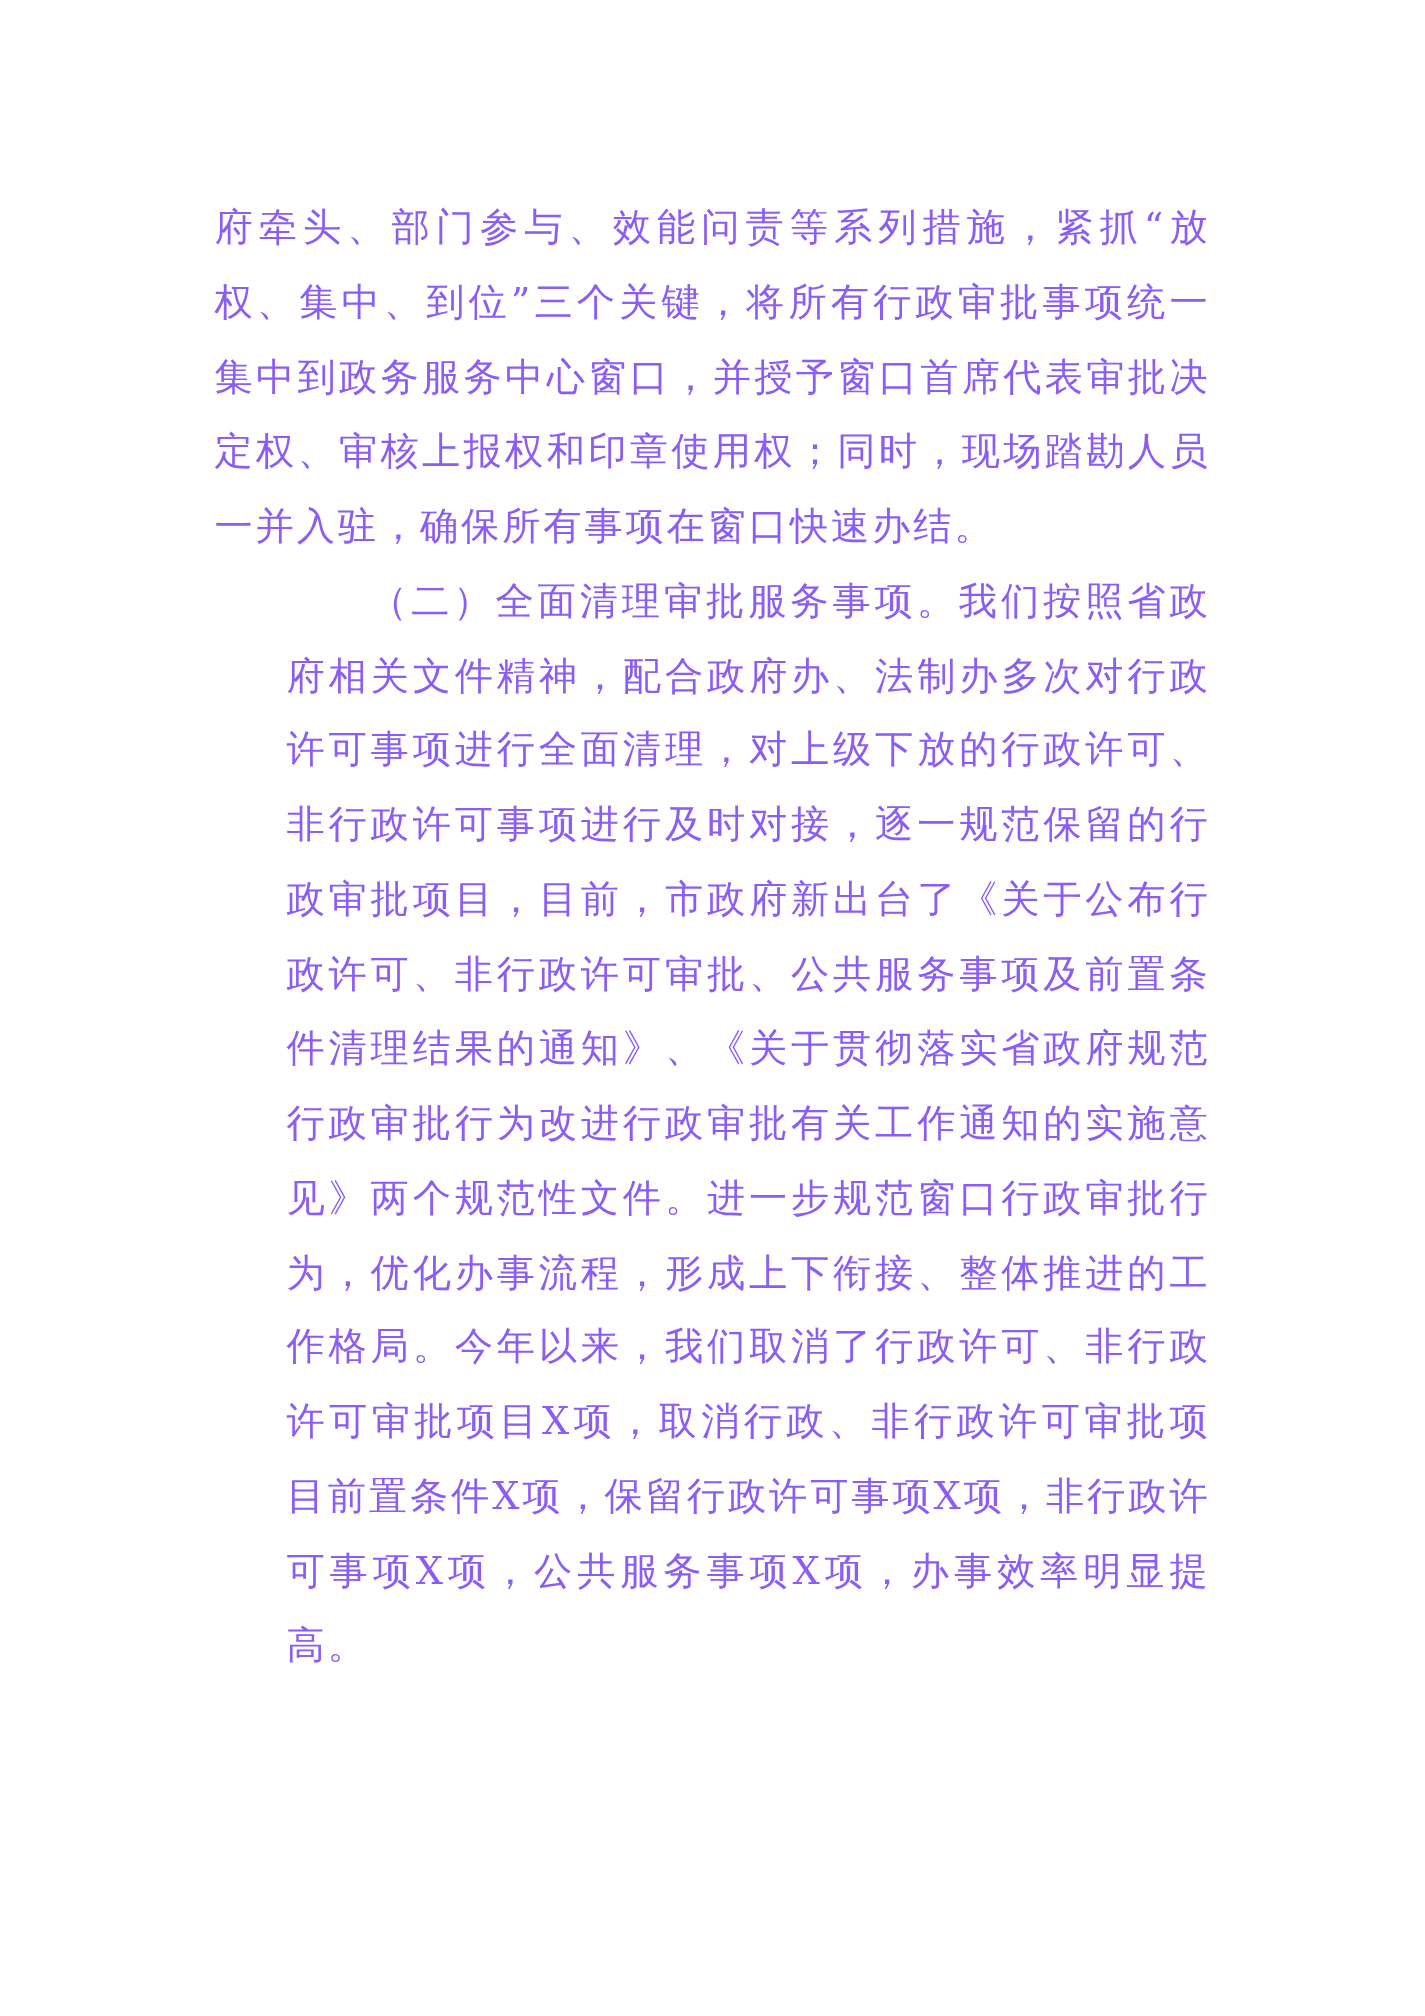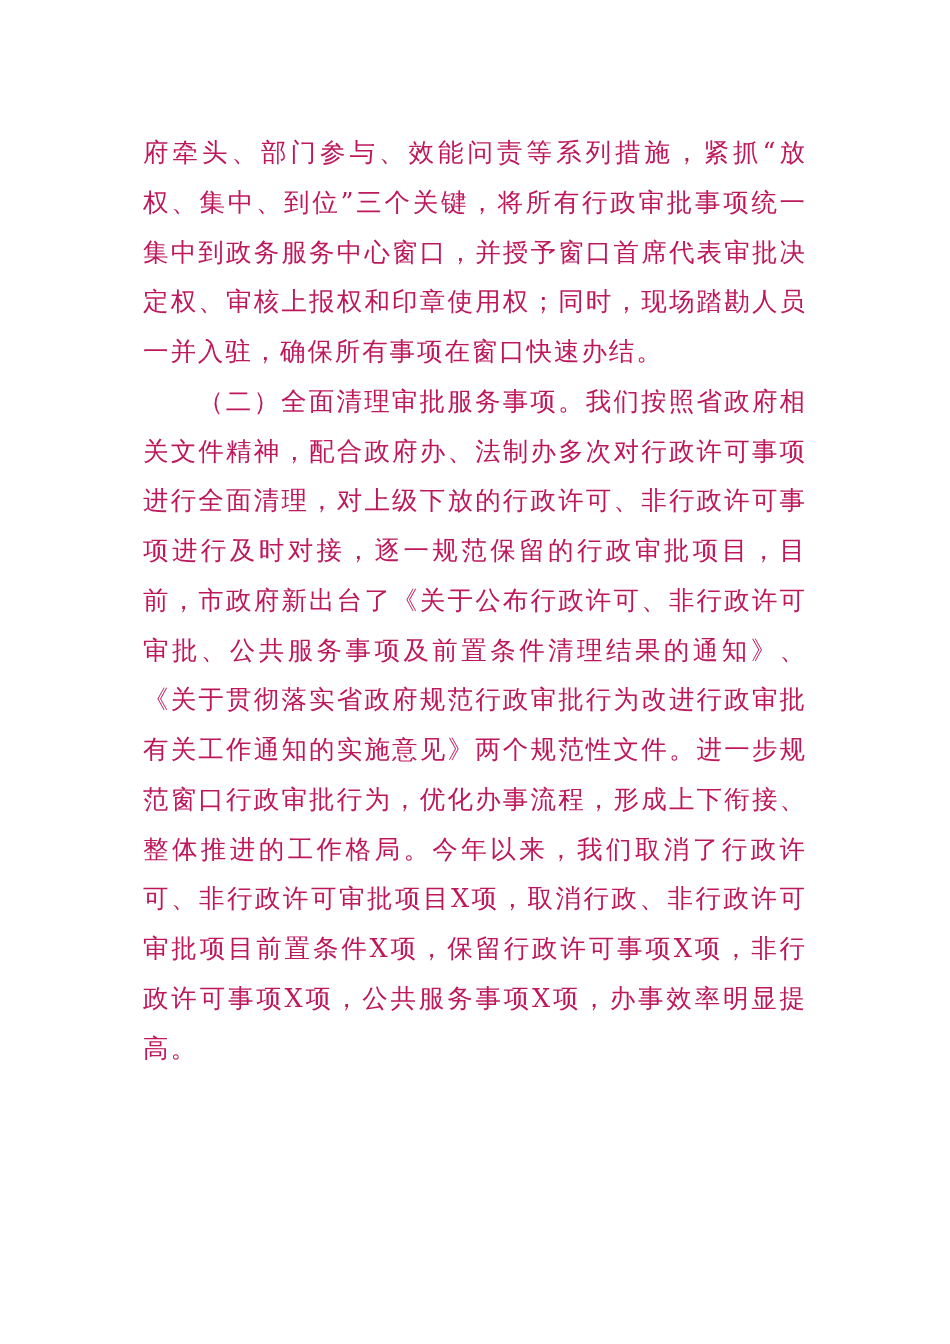--- a/index.html
+++ b/index.html
@@ -14,32 +14,33 @@
       overflow: hidden;
     }
     .page {
       position: absolute;
       left: 143px;
       top: 128px;
       width: 664px;
       font-family: "DejaVu Serif", "Liberation Serif", serif;
       font-size: 25.5px;
       line-height: 49.75px;
-      color: #be185d;
+      color: #8b5cf6;
       letter-spacing: 1.9px;
     }
     .para {
       margin: 0;
       padding: 0;
       text-align: justify;
       text-justify: inter-character;
       word-break: break-all;
     }
     .para.indent {
       text-indent: 55px;
+      margin-left: 48px;
     }
   </style>
 </head>
 <body>
 
 <div class="page">
   <p class="para">府牵头、部门参与、效能问责等系列措施，紧抓“放权、集中、到位”三个关键，将所有行政审批事项统一集中到政务服务中心窗口，并授予窗口首席代表审批决定权、审核上报权和印章使用权；同时，现场踏勘人员一并入驻，确保所有事项在窗口快速办结。</p>
   <p class="para indent">（二）全面清理审批服务事项。我们按照省政府相关文件精神，配合政府办、法制办多次对行政许可事项进行全面清理，对上级下放的行政许可、非行政许可事项进行及时对接，逐一规范保留的行政审批项目，目前，市政府新出台了《关于公布行政许可、非行政许可审批、公共服务事项及前置条件清理结果的通知》、《关于贯彻落实省政府规范行政审批行为改进行政审批有关工作通知的实施意见》两个规范性文件。进一步规范窗口行政审批行为，优化办事流程，形成上下衔接、整体推进的工作格局。今年以来，我们取消了行政许可、非行政许可审批项目X项，取消行政、非行政许可审批项目前置条件X项，保留行政许可事项X项，非行政许可事项X项，公共服务事项X项，办事效率明显提高。</p>
 </div>
 

